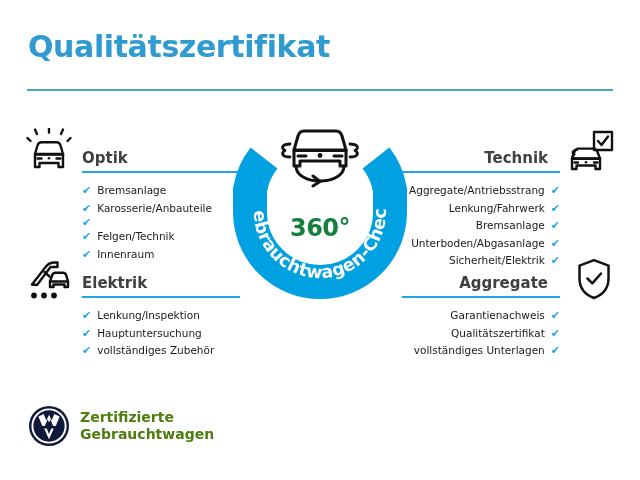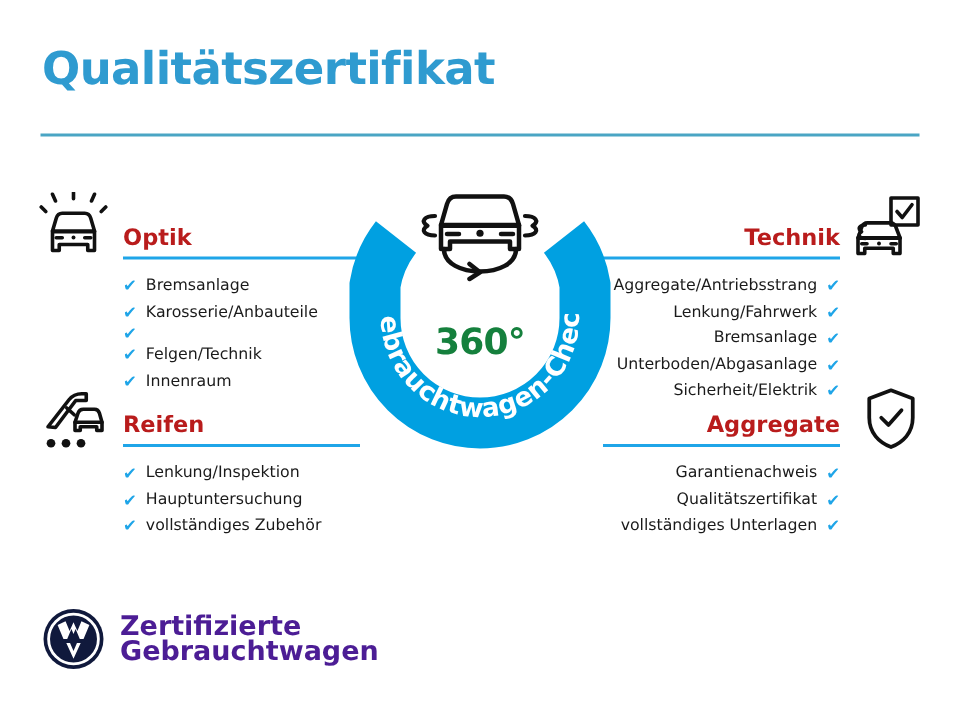--- a/index.html
+++ b/index.html
@@ -43,21 +43,21 @@
   }
   .sec-head {
     position: relative;
     height: 26px;
   }
   .sec-title {
     position: absolute;
     bottom: 3px;
     font-size: 15px;
     font-weight: bold;
-    color: #b91c1c;
+    color: #404040;
     line-height: 1;
     white-space: nowrap;
   }
   .sec-rule {
     position: absolute;
     left: 0;
     right: 0;
     bottom: -4px;
     height: 2px;
     background: #1fa5e8;
@@ -83,21 +83,21 @@
     line-height: 1;
     display: inline-block;
   }
 
   
   .left .sec-title { left: 0; }
   .left .sec-list li { justify-content: flex-start; }
   .left .chk { margin-right: 6px; }
 
   
-  .right .sec-title { right: 0; }
+  .right .sec-title { right: 12px; }
   .right .sec-list li { justify-content: flex-end; }
   .right .chk { margin-left: 6px; order: 2; }
 
   
   #sec-optik    { left: 82px;  top: 143px; width: 158px; }
   #sec-wartung  { left: 82px;  top: 268px; width: 158px; }
   #sec-technik  { left: 402px; top: 143px; width: 158px; }
   #sec-garantie { left: 402px; top: 268px; width: 158px; }
 
   
@@ -145,23 +145,23 @@
     position: absolute;
     left: 28px;
     top: 405px;
     width: 42px;
     height: 42px;
   }
   #footer-text {
     position: absolute;
     left: 80px;
     top: 409px;
-    font-size: 18px;
-    font-weight: bold;
-    color: #4c1d95;
+    font-size: 14px;
+    font-weight: bold;
+    color: #4d7c0f;
     line-height: 17px;
     white-space: nowrap;
   }
 </style>
 </head>
 <body>
 
 <div id="page-title">Qualitätszertifikat</div>
 <div id="title-rule"></div>
 
@@ -231,21 +231,21 @@
       </li>
     <li>
         <span class="chk">✔</span>
         <span>Innenraum</span>
       </li>
   </ul>
 </div>
 
 <div class="section left" id="sec-wartung">
   <div class="sec-head">
-    <div class="sec-title">Reifen</div>
+    <div class="sec-title">Elektrik</div>
     <div class="sec-rule"></div>
   </div>
   <ul class="sec-list">
     <li>
         <span class="chk">✔</span>
         <span>Lenkung/Inspektion</span>
       </li>
     <li>
         <span class="chk">✔</span>
         <span>Hauptuntersuchung</span>

